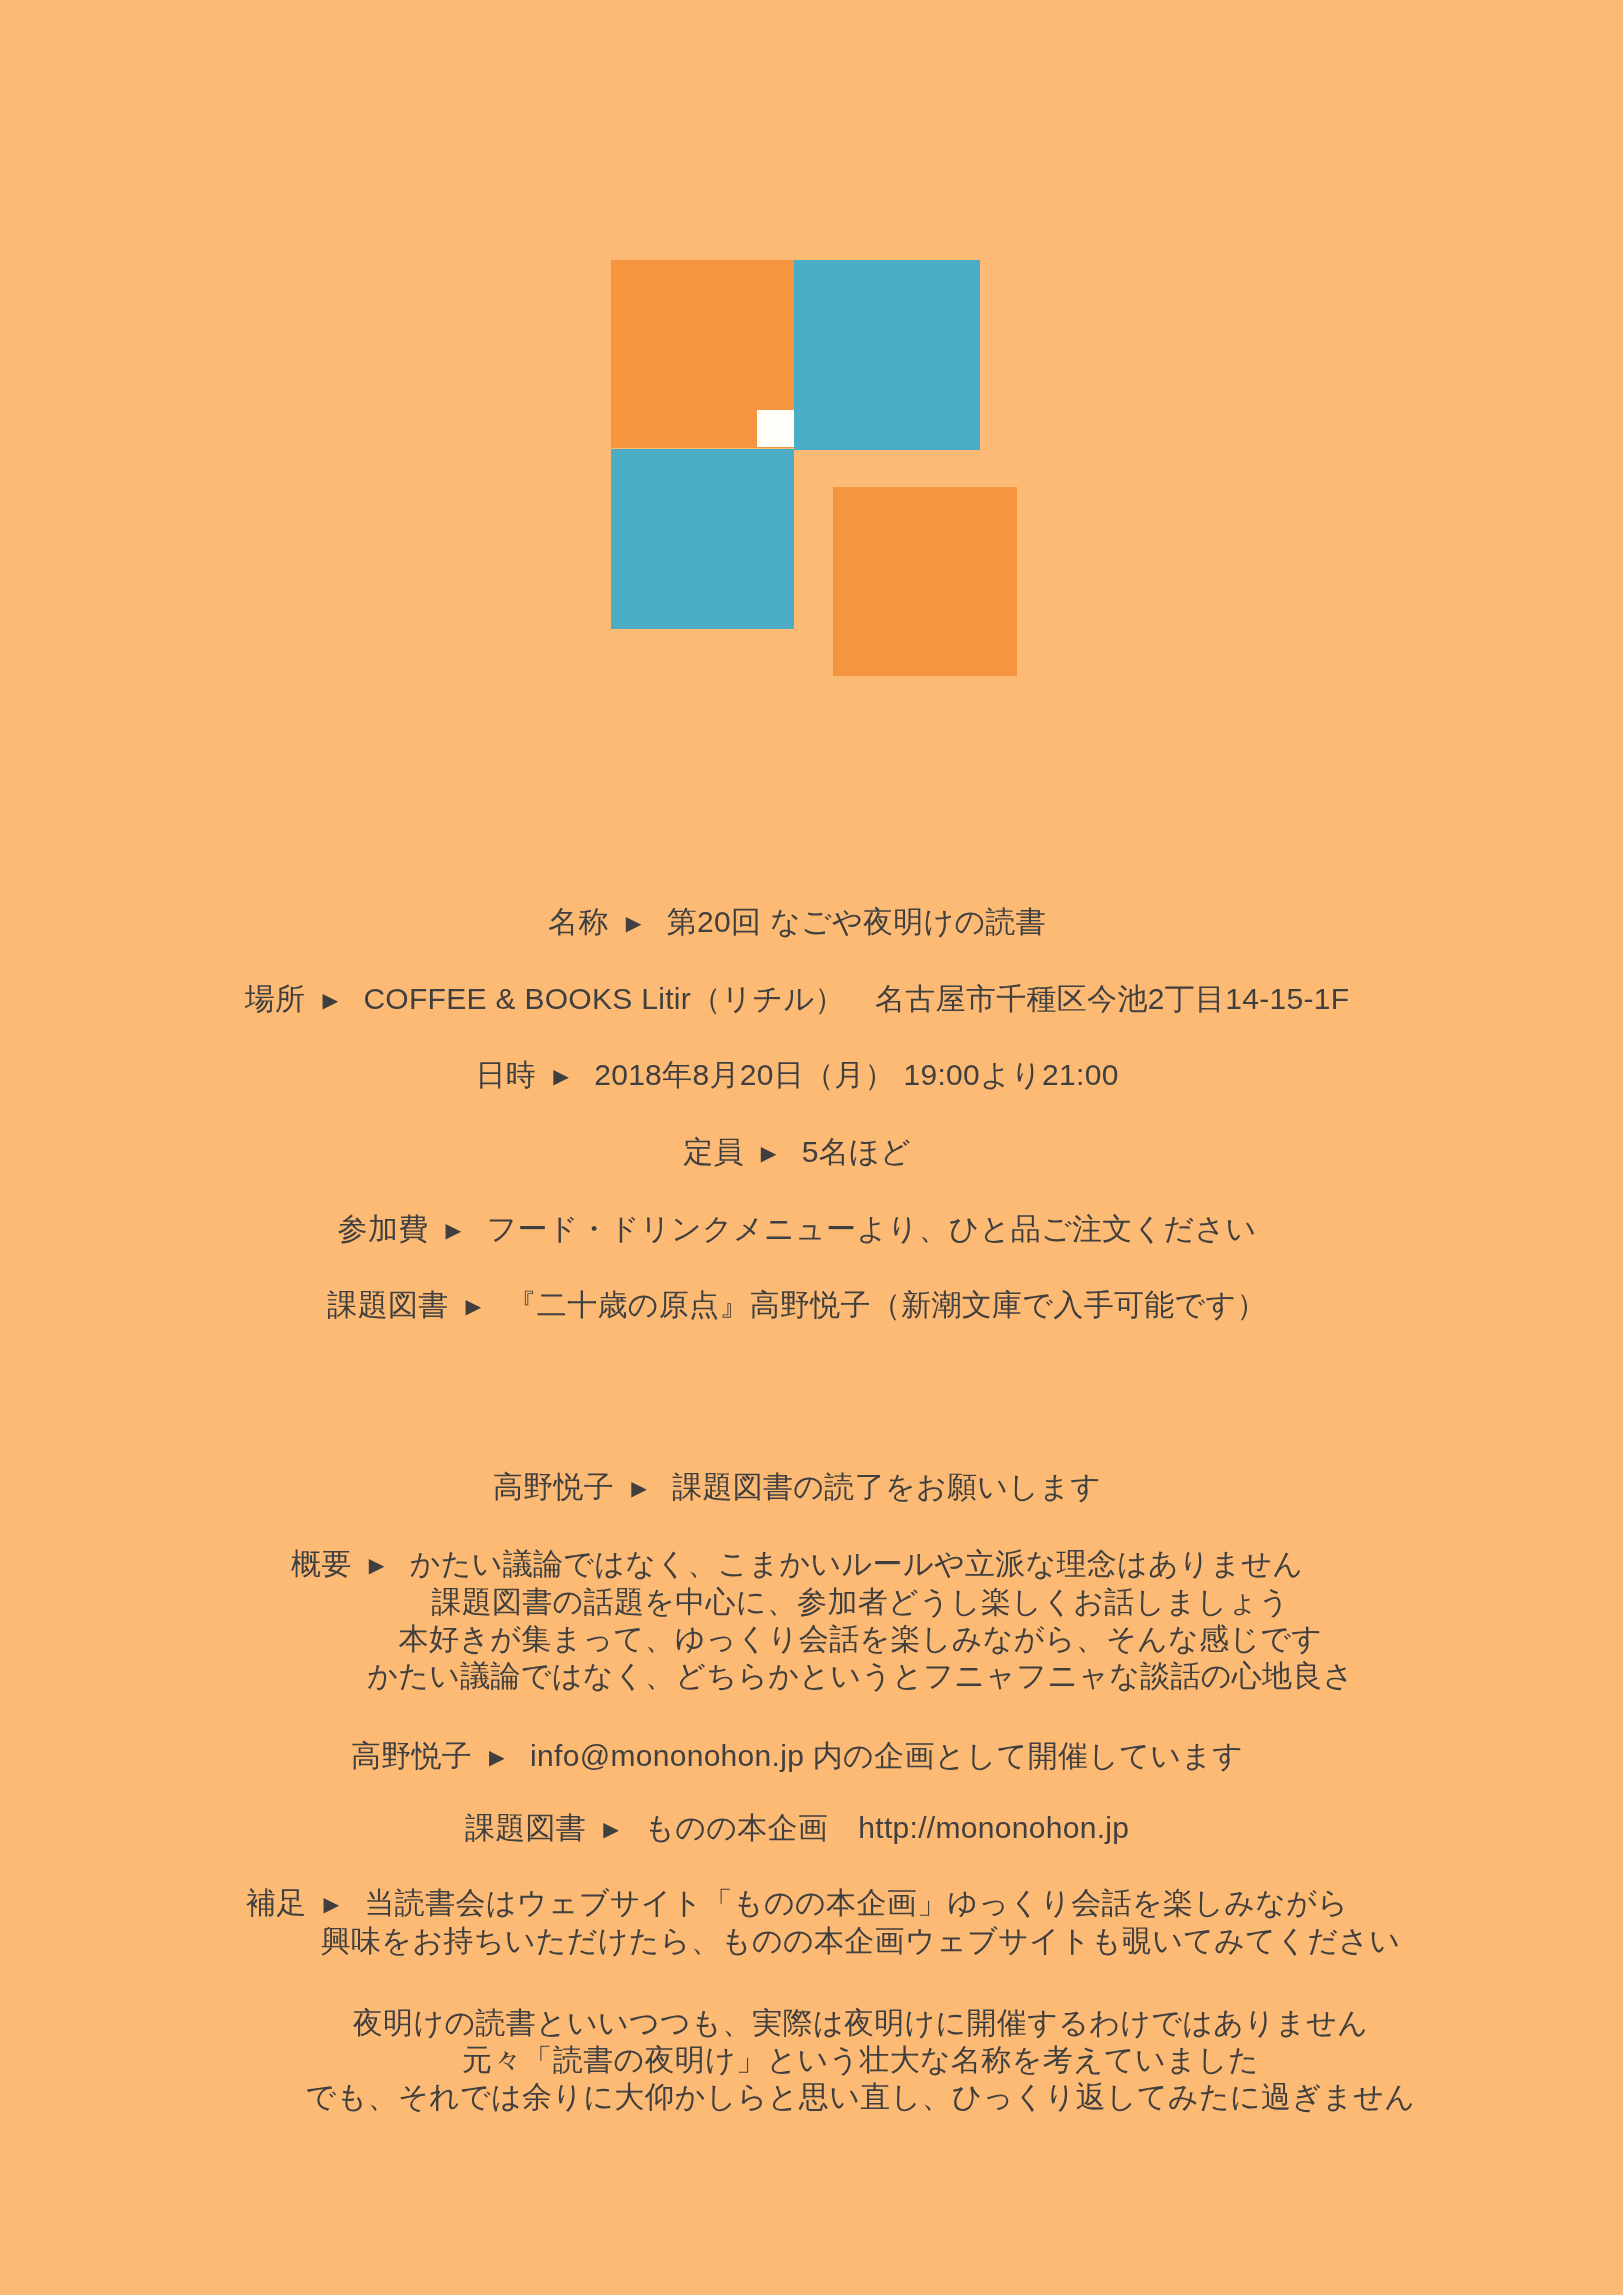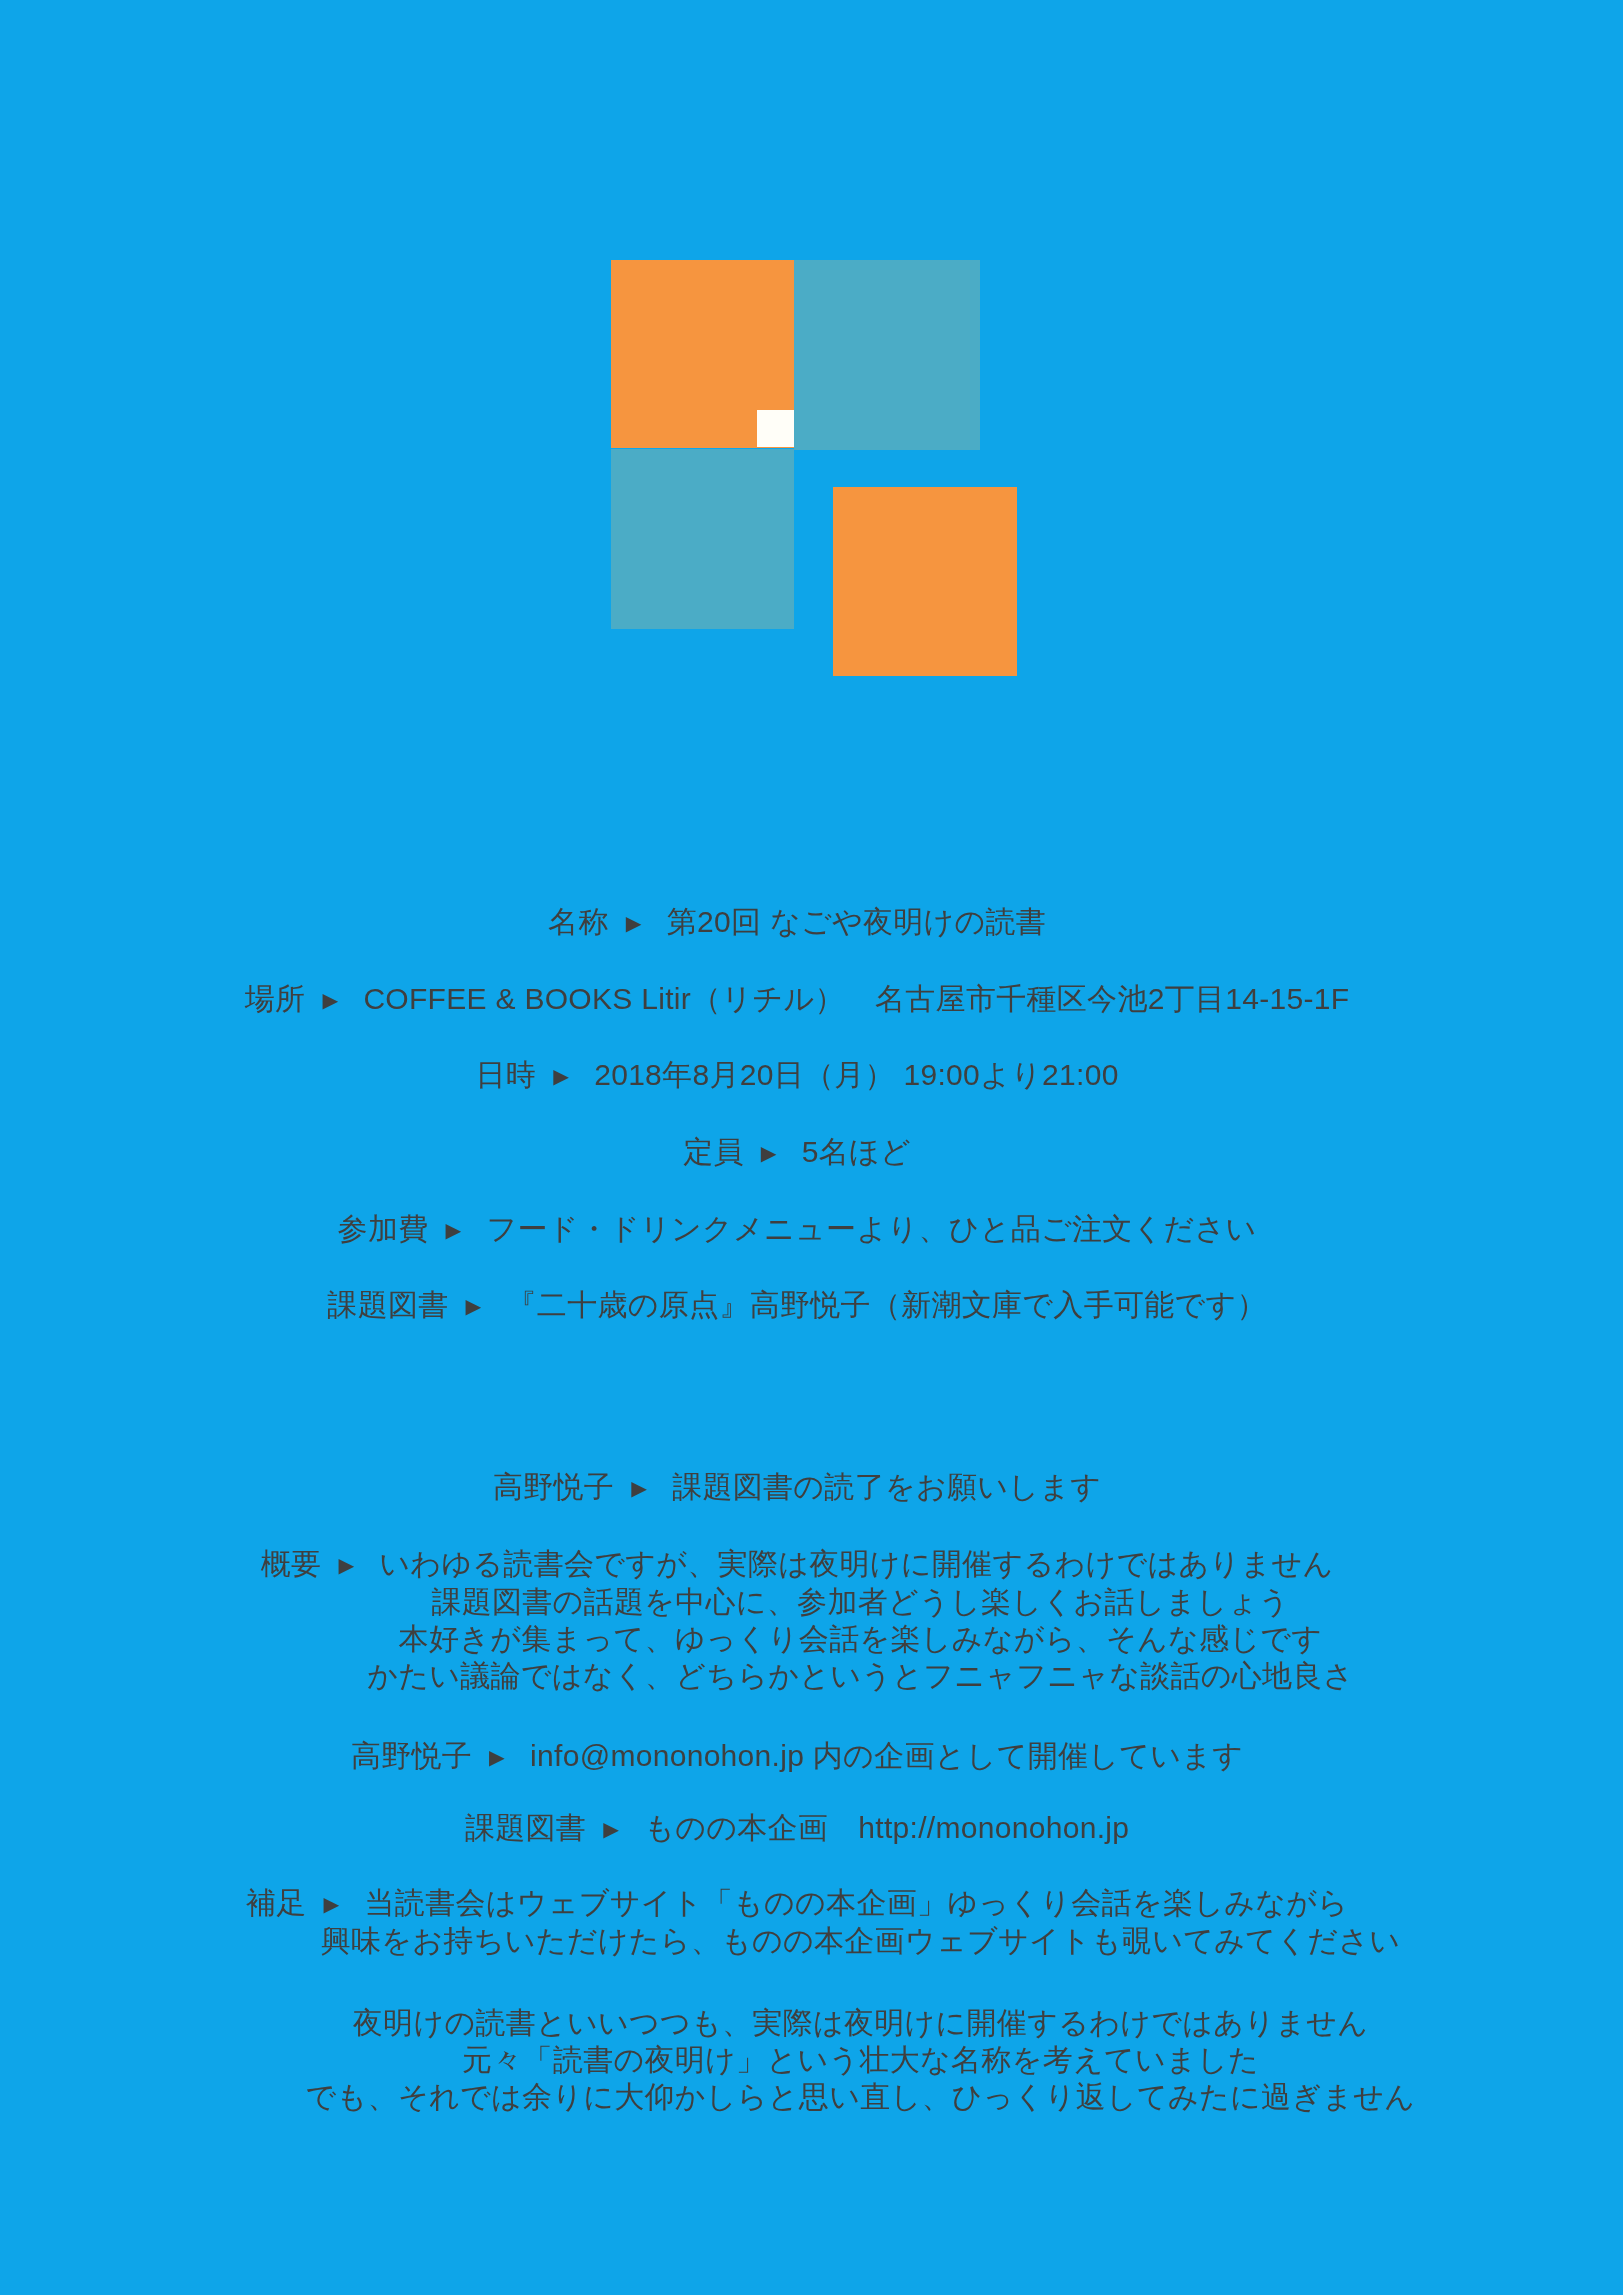--- a/index.html
+++ b/index.html
@@ -25,21 +25,21 @@
   .cont { left:49px; }
   .mk {
     font-size:0.68em;
     margin:0 25px 0 17px;
     vertical-align:2px;
   }
 </style>
 </head>
 <body>
 
-<div class="page" style="background: #0ea5e9; color: rgb(63, 63, 63);">
+<div class="page" style="background: #fdba74; color: rgb(63, 63, 63);">
 
   <div>
     <div class="sq" style="left: 611px; top: 260px; width: 183px; height: 188px; background: rgb(246, 149, 63);"></div>
     <div class="sq" style="left: 794px; top: 260px; width: 186px; height: 190px; background: rgb(75, 172, 198);"></div>
     <div class="sq" style="left: 757px; top: 410px; width: 37px; height: 37px; background: rgb(255, 254, 248);"></div>
     <div class="sq" style="left: 611px; top: 449px; width: 183px; height: 180px; background: rgb(75, 172, 198);"></div>
     <div class="sq" style="left: 833px; top: 487px; width: 184px; height: 189px; background: rgb(246, 149, 63);"></div>
   </div>
 
   <div class="line main" style="top:903px"><span>名称</span><span class="mk">▶</span><span>第20回 なごや夜明けの読書</span></div>
@@ -49,21 +49,21 @@
   <div class="line main" style="top:1056px"><span>日時</span><span class="mk">▶</span><span>2018年8月20日（月） 19:00より21:00</span></div>
 
   <div class="line main" style="top:1133px"><span>定員</span><span class="mk">▶</span><span>5名ほど</span></div>
 
   <div class="line main" style="top:1210px"><span>参加費</span><span class="mk">▶</span><span>フード・ドリンクメニューより、ひと品ご注文ください</span></div>
 
   <div class="line main" style="top:1286px"><span>課題図書</span><span class="mk">▶</span><span>『二十歳の原点』高野悦子（新潮文庫で入手可能です）</span></div>
 
   <div class="line main" style="top:1468px"><span>高野悦子</span><span class="mk">▶</span><span>課題図書の読了をお願いします</span></div>
 
-  <div class="line main" style="top:1545px"><span>概要</span><span class="mk">▶</span><span>いわゆる読書会ですが、実際は夜明けに開催するわけではありません</span></div>
+  <div class="line main" style="top:1545px"><span>概要</span><span class="mk">▶</span><span>かたい議論ではなく、こまかいルールや立派な理念はありません</span></div>
 
   <div class="line cont" style="top:1583px">課題図書の話題を中心に、参加者どうし楽しくお話しましょう</div>
   <div class="line cont" style="top:1620px">本好きが集まって、ゆっくり会話を楽しみながら、そんな感じです</div>
   <div class="line cont" style="top:1657px">かたい議論ではなく、どちらかというとフニャフニャな談話の心地良さ</div>
 
   <div class="line main" style="top:1737px"><span>高野悦子</span><span class="mk">▶</span><span>info@mononohon.jp 内の企画として開催しています</span></div>
 
   <div class="line main" style="top:1809px"><span>課題図書</span><span class="mk">▶</span><span>ものの本企画　http://mononohon.jp</span></div>
 
   <div class="line main" style="top:1884px"><span>補足</span><span class="mk">▶</span><span>当読書会はウェブサイト「ものの本企画」ゆっくり会話を楽しみながら</span></div>

